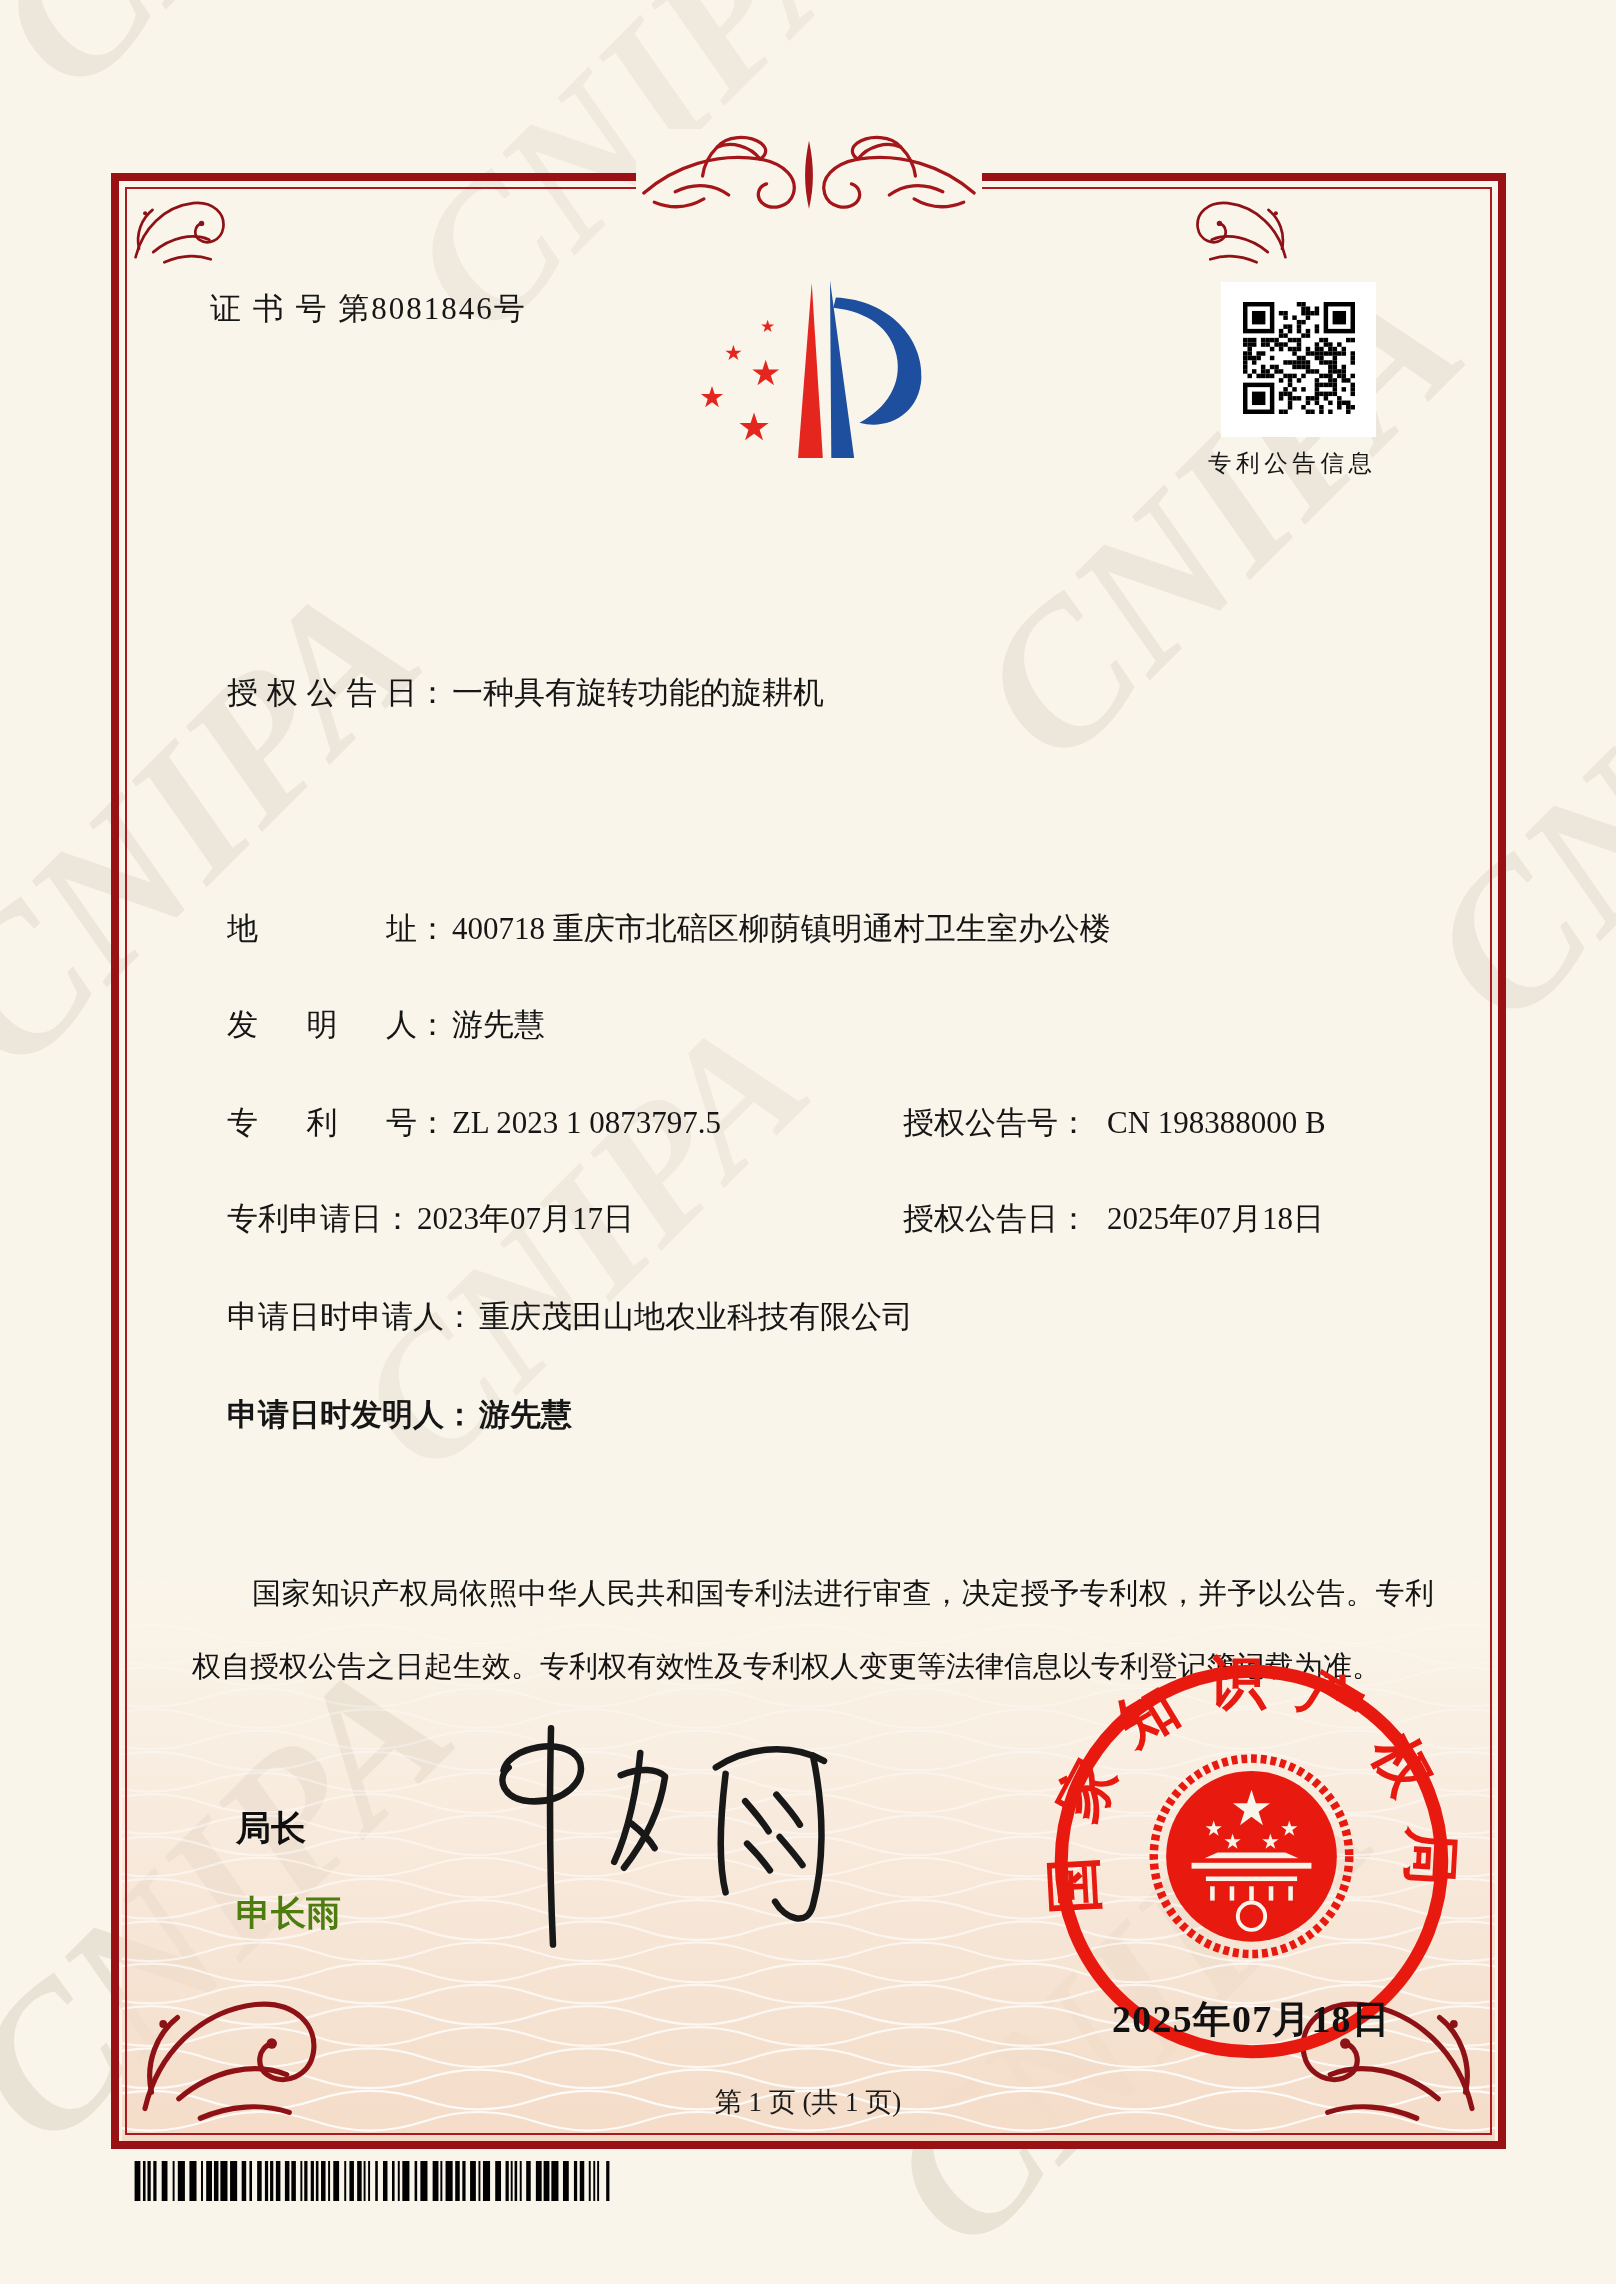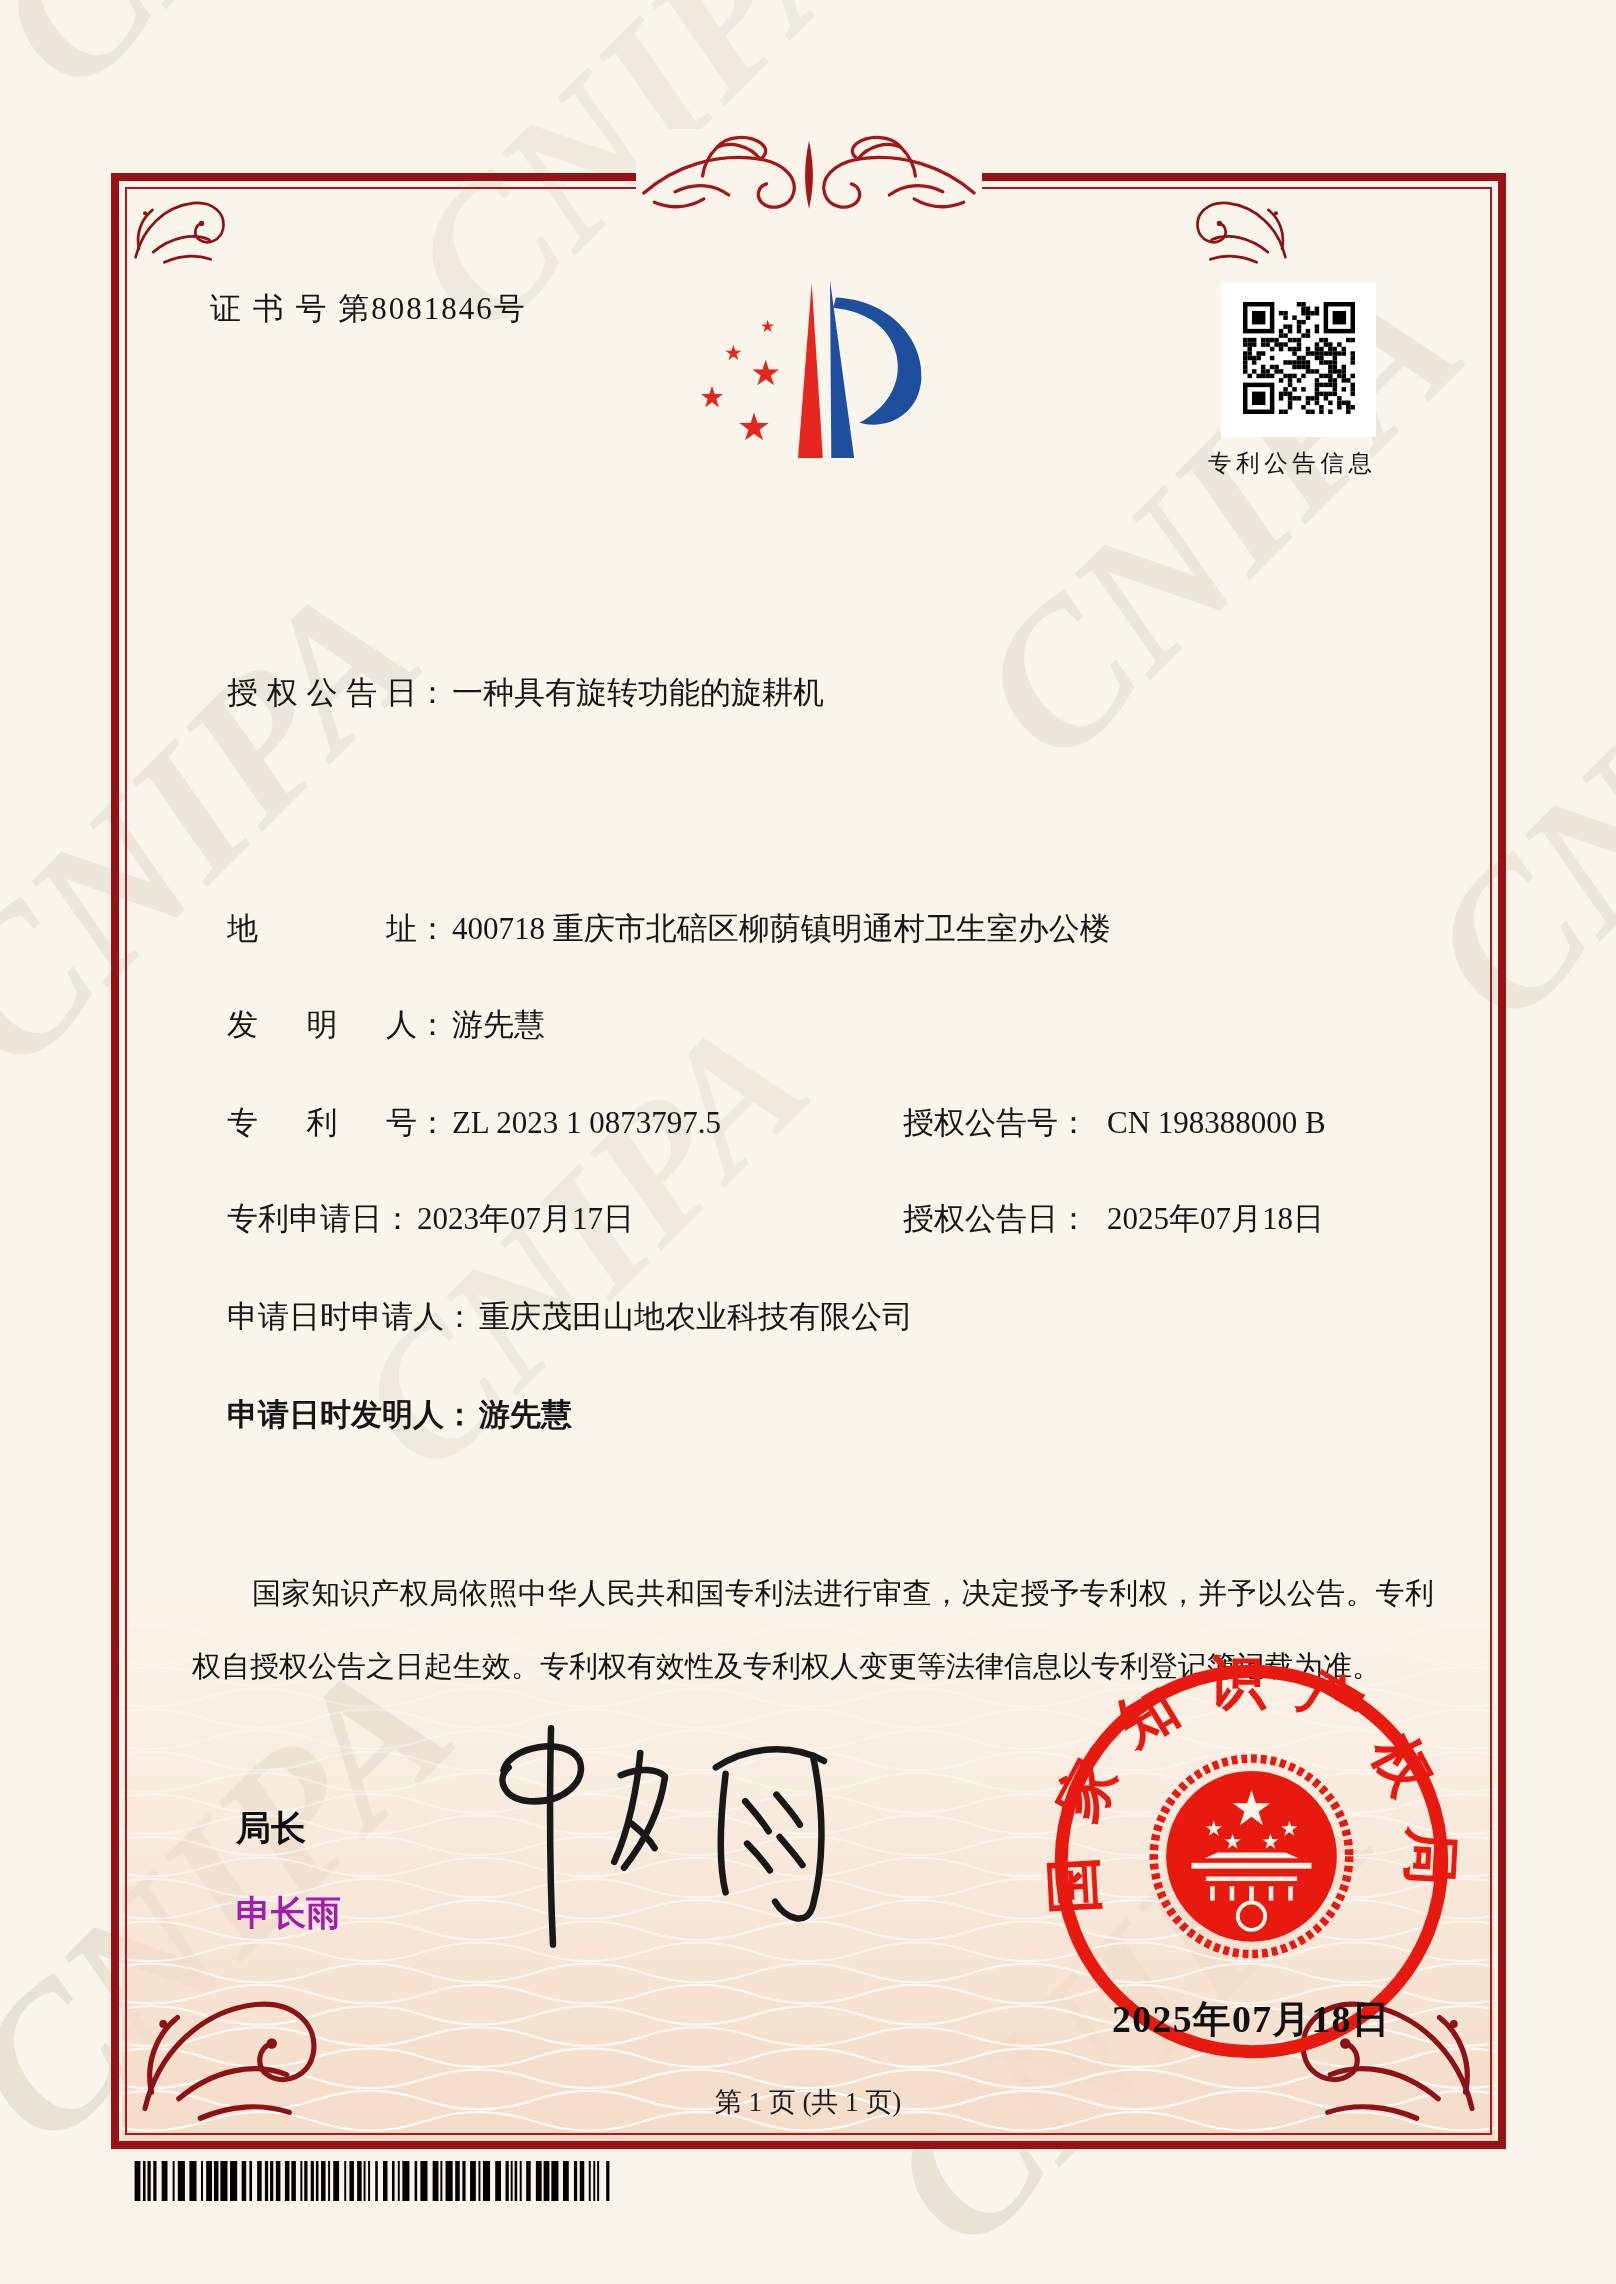--- a/index.html
+++ b/index.html
@@ -49,21 +49,21 @@
   .lbl-j{display:inline-block; width:190px; text-align:justify; text-align-last:justify; vertical-align:bottom;}
   .lbl-n{display:inline-block; vertical-align:bottom;}
   .val{margin-left:3.9px;}
   .row-r .val{margin-left:18px;}
   #statement{
     left:192px; top:1557px; width:1242px; z-index:5;
     font-size:29px; line-height:73px; text-align:justify; text-indent:60px;
     color:#141414;
   }
   #sig-title{left:236px; top:1805px; font-size:35px; font-weight:bold; z-index:5; color:#0f0f0f;}
-  #sig-name{left:236px; top:1890px; font-size:35px; font-weight:bold; z-index:5; color:#a21caf;}
+  #sig-name{left:236px; top:1890px; font-size:35px; font-weight:bold; z-index:5; color:#4d7c0f;}
   #signature-svg{left:424px; top:1689px; z-index:5;}
   #seal-svg{left:1043px; top:1653px; z-index:6;}
   #footer-page{left:0; right:0; top:2084px; text-align:center; font-size:27px; z-index:7; color:#1a1a1a;}
   #barcode{left:132px; top:2161px; z-index:5;}
   .corner{position:absolute; z-index:4; pointer-events:none;}
   #orn-top{position:absolute; left:636px; top:129px; width:346px; height:98px; z-index:4; background:#faf5ea;}
 </style>
 </head>
 <body>
 

